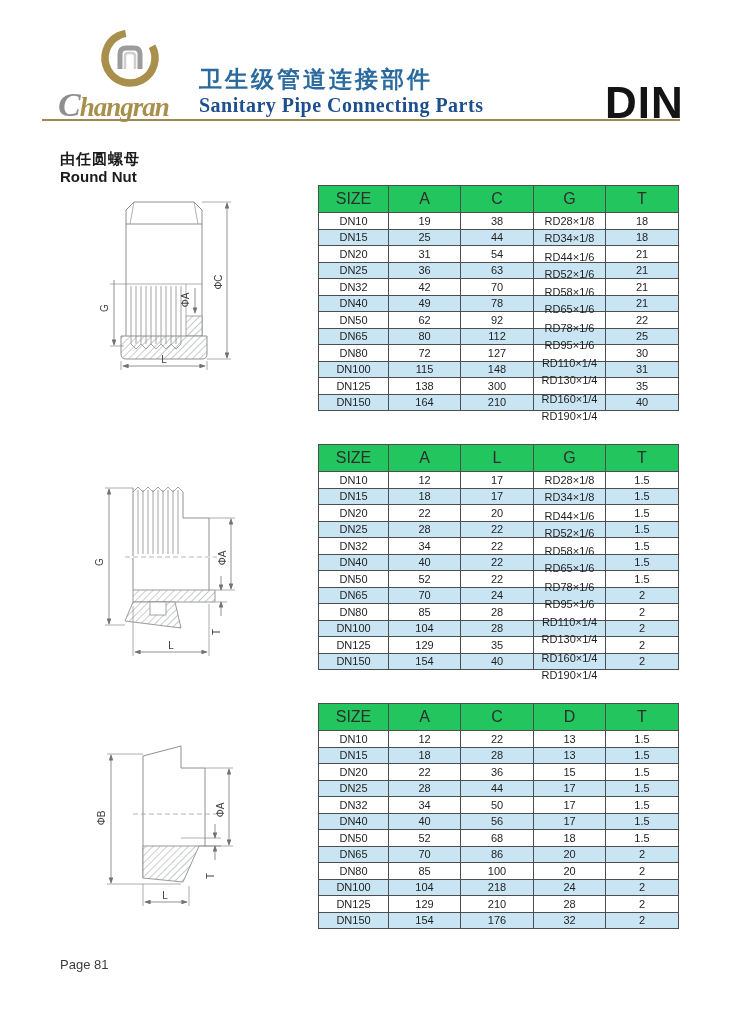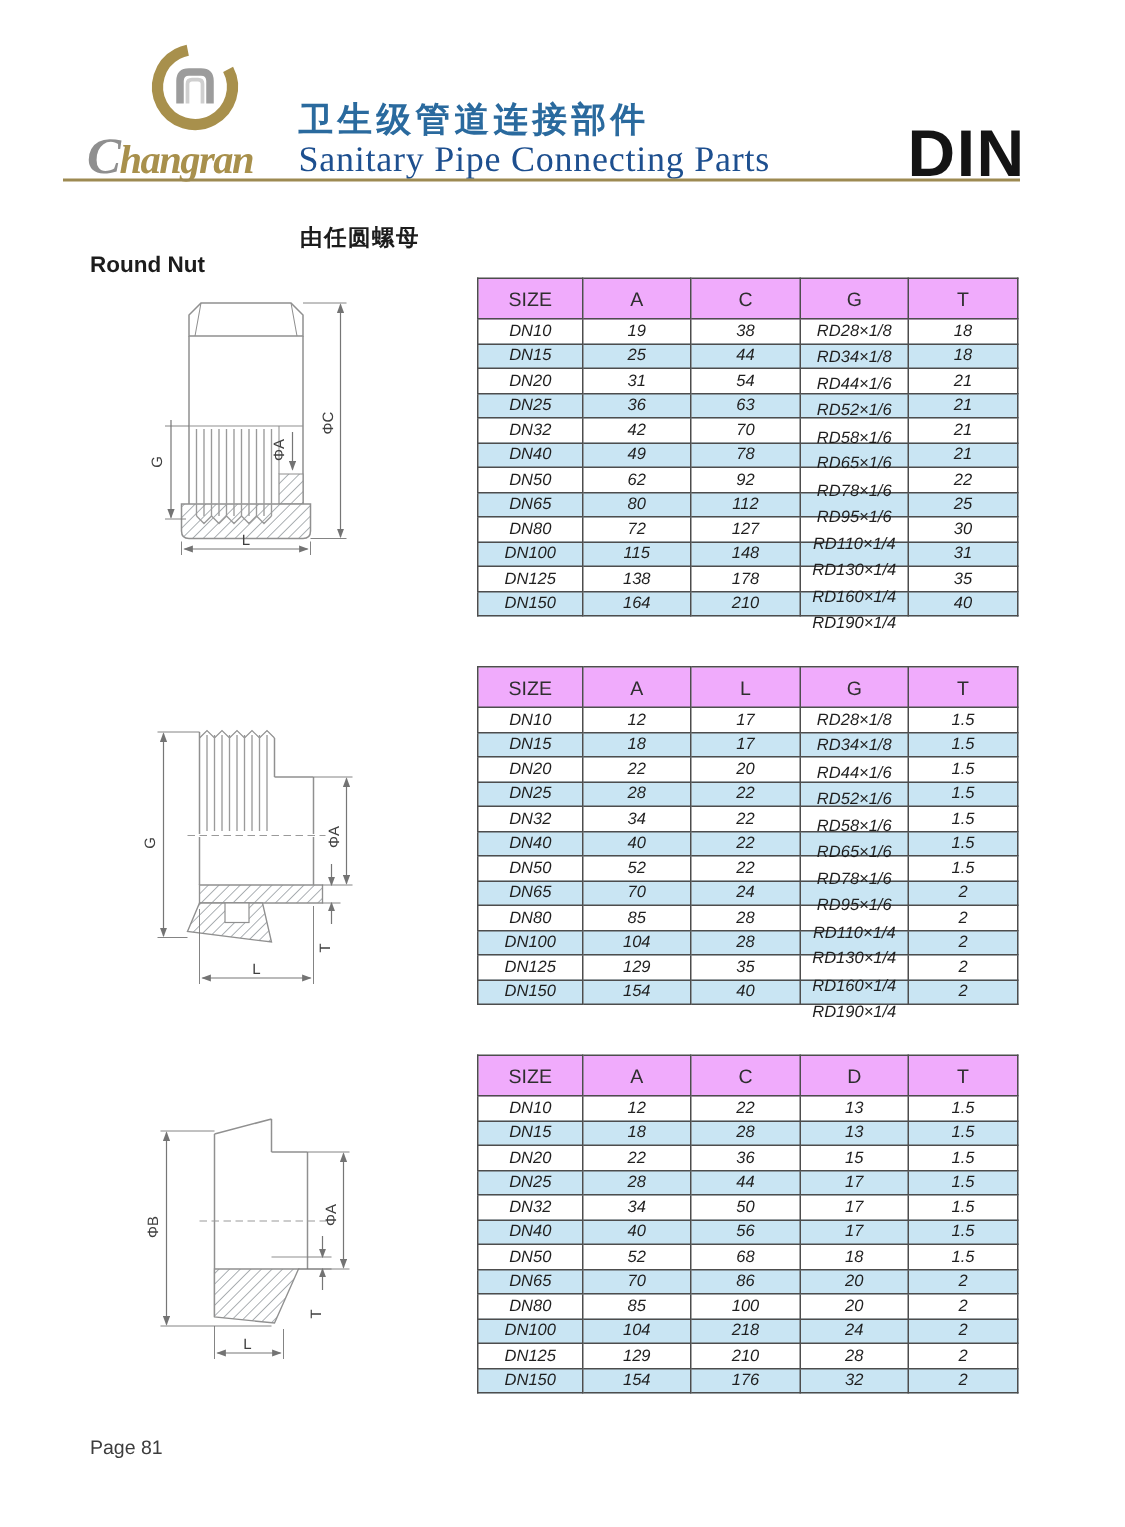--- a/index.html
+++ b/index.html
@@ -9,41 +9,41 @@
   }
   
   .logo{position:absolute;left:58px;top:24px;width:140px;height:98px;text-align:center;}
   .logo-mark{position:absolute;left:40px;top:2px;}
   .logo-text{position:absolute;left:0;top:62px;white-space:nowrap;
     font-family:"Liberation Serif", serif;font-style:italic;font-weight:bold;
     font-size:27px;color:#a8904c;letter-spacing:-1px;}
   .logo-text .logo-c{font-size:34px;color:#8f8f8f;}
   .title-zh{position:absolute;left:199px;top:64px;font-size:23px;font-weight:bold;
     color:#2a6a9e;letter-spacing:3px;}
-  .title-en{position:absolute;left:199px;top:94px;font-size:24px;font-weight:normal;
+  .title-en{position:absolute;left:199px;top:94px;font-size:20px;font-weight:bold;
     font-family:"Liberation Serif", serif;color:#1d4f8f;letter-spacing:0.5px;}
   .din{position:absolute;left:605px;top:78px;font-size:44px;font-weight:bold;
     color:#141414;letter-spacing:1px;}
   .gold-rule{position:absolute;left:42px;top:119px;width:638px;height:2px;background:#9d8a52;}
   
   .sec-title{position:absolute;left:60px;width:220px;line-height:18px;}
-  .sec-title .zh{font-size:15px;font-weight:bold;color:#1c1c1c;letter-spacing:1px;text-align:right;}
+  .sec-title .zh{font-size:15px;font-weight:bold;color:#1c1c1c;letter-spacing:1px;}
   .sec-title .en{font-size:15px;font-weight:bold;color:#1c1c1c;}
   #t-roundnut{top:150px;} #t-male{top:416px;} #t-liner{top:672px;}
   
   .drawing{position:absolute;}
   #d-roundnut{left:100px;top:196px;} #d-male{left:95px;top:478px;} #d-liner{left:95px;top:734px;}
   .drawing text{font-family:"Liberation Sans", sans-serif;font-size:10px;fill:#3f3f3f;}
   
   .spec{position:absolute;left:318px;border-collapse:collapse;table-layout:fixed;
     width:360px;font-size:11px;color:#1f1f1f;background:#fff;}
   #tbl-roundnut{top:185px;} #tbl-male{top:444px;} #tbl-liner{top:703px;}
   .spec th,.spec td{border:1px solid #4d4d4d;text-align:center;padding:0;overflow:visible;}
-  .spec thead th{height:26px;background:#f0abfc;font-size:13px;font-weight:normal;color:#2e2e2e;}
-  .spec tbody tr{height:16.5px;font-style:italic;}
+  .spec thead th{height:26px;background:#22c55e;font-size:16px;font-weight:normal;color:#2e2e2e;}
+  .spec tbody tr{height:16.5px;}
   .spec tbody tr:nth-child(even) td{background:#c9e5f3;}
   .spec .cw{display:inline-block;line-height:1;}
   .g-drift tbody td:nth-child(4) .cw{transform:translateY(calc(var(--i) * 1.25px));}
   
   .footer{position:absolute;left:60px;top:957px;font-size:13px;color:#3c3c3c;}
 </style>
 </head>
 <body>
 
 <div class="page">
@@ -191,21 +191,21 @@
         <tr style="--i: 9;">
           <td><span class="cw">DN100</span></td>
           <td><span class="cw">115</span></td>
           <td><span class="cw">148</span></td>
           <td><span class="cw">RD130×1/4</span></td>
           <td><span class="cw">31</span></td>
         </tr>
         <tr style="--i: 10;">
           <td><span class="cw">DN125</span></td>
           <td><span class="cw">138</span></td>
-          <td><span class="cw">178</span></td>
+          <td><span class="cw">300</span></td>
           <td><span class="cw">RD160×1/4</span></td>
           <td><span class="cw">35</span></td>
         </tr>
         <tr style="--i: 11;">
           <td><span class="cw">DN150</span></td>
           <td><span class="cw">164</span></td>
           <td><span class="cw">210</span></td>
           <td><span class="cw">RD190×1/4</span></td>
           <td><span class="cw">40</span></td>
         </tr>

